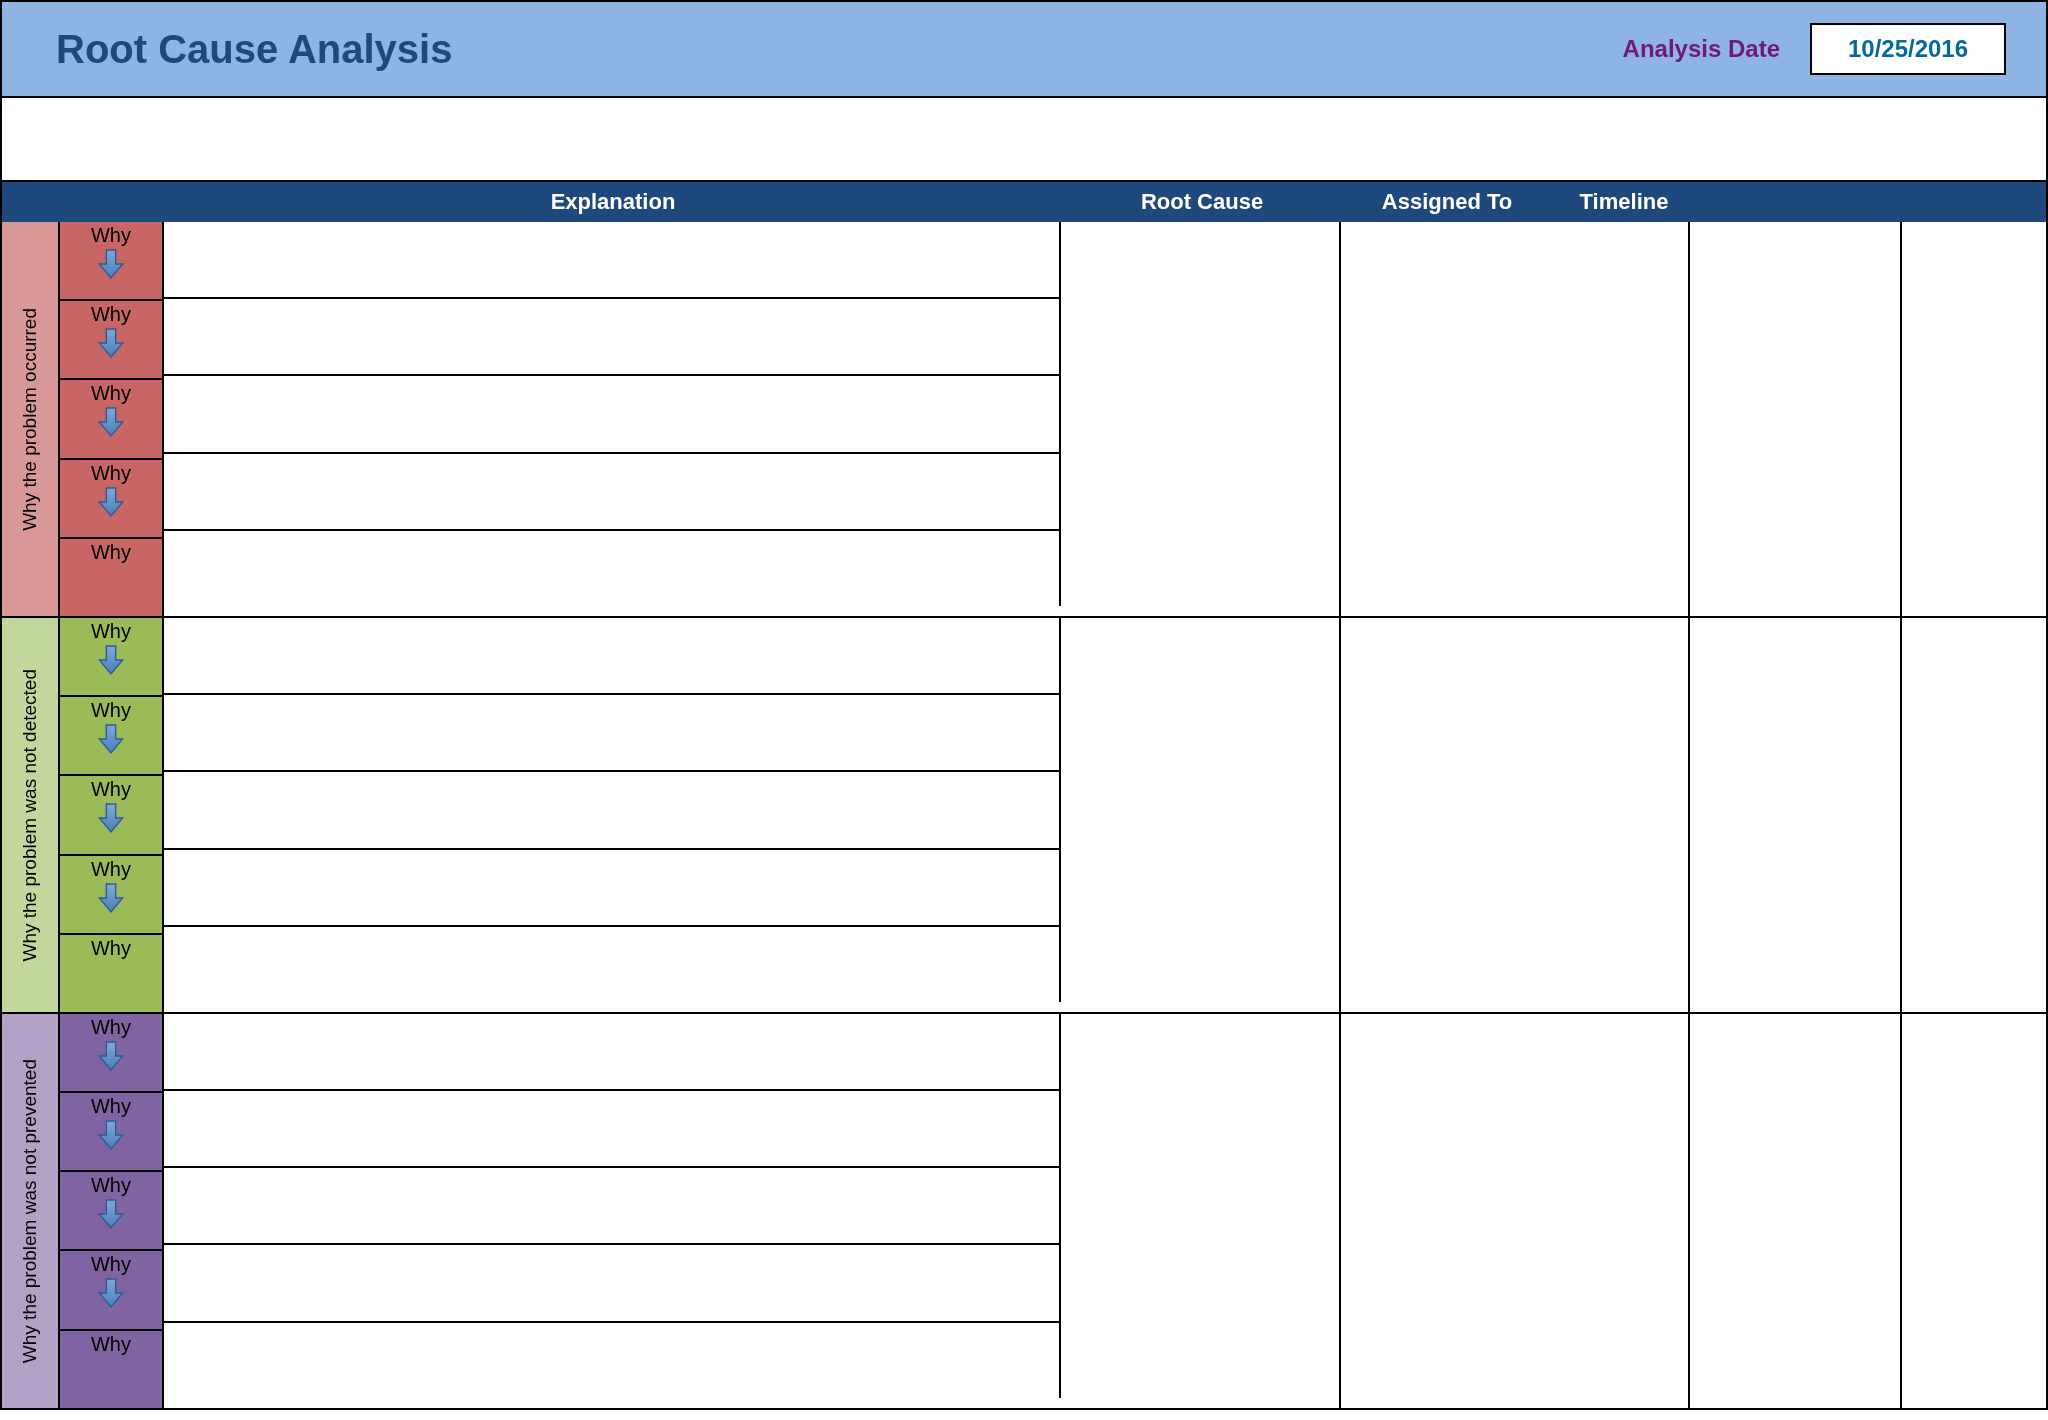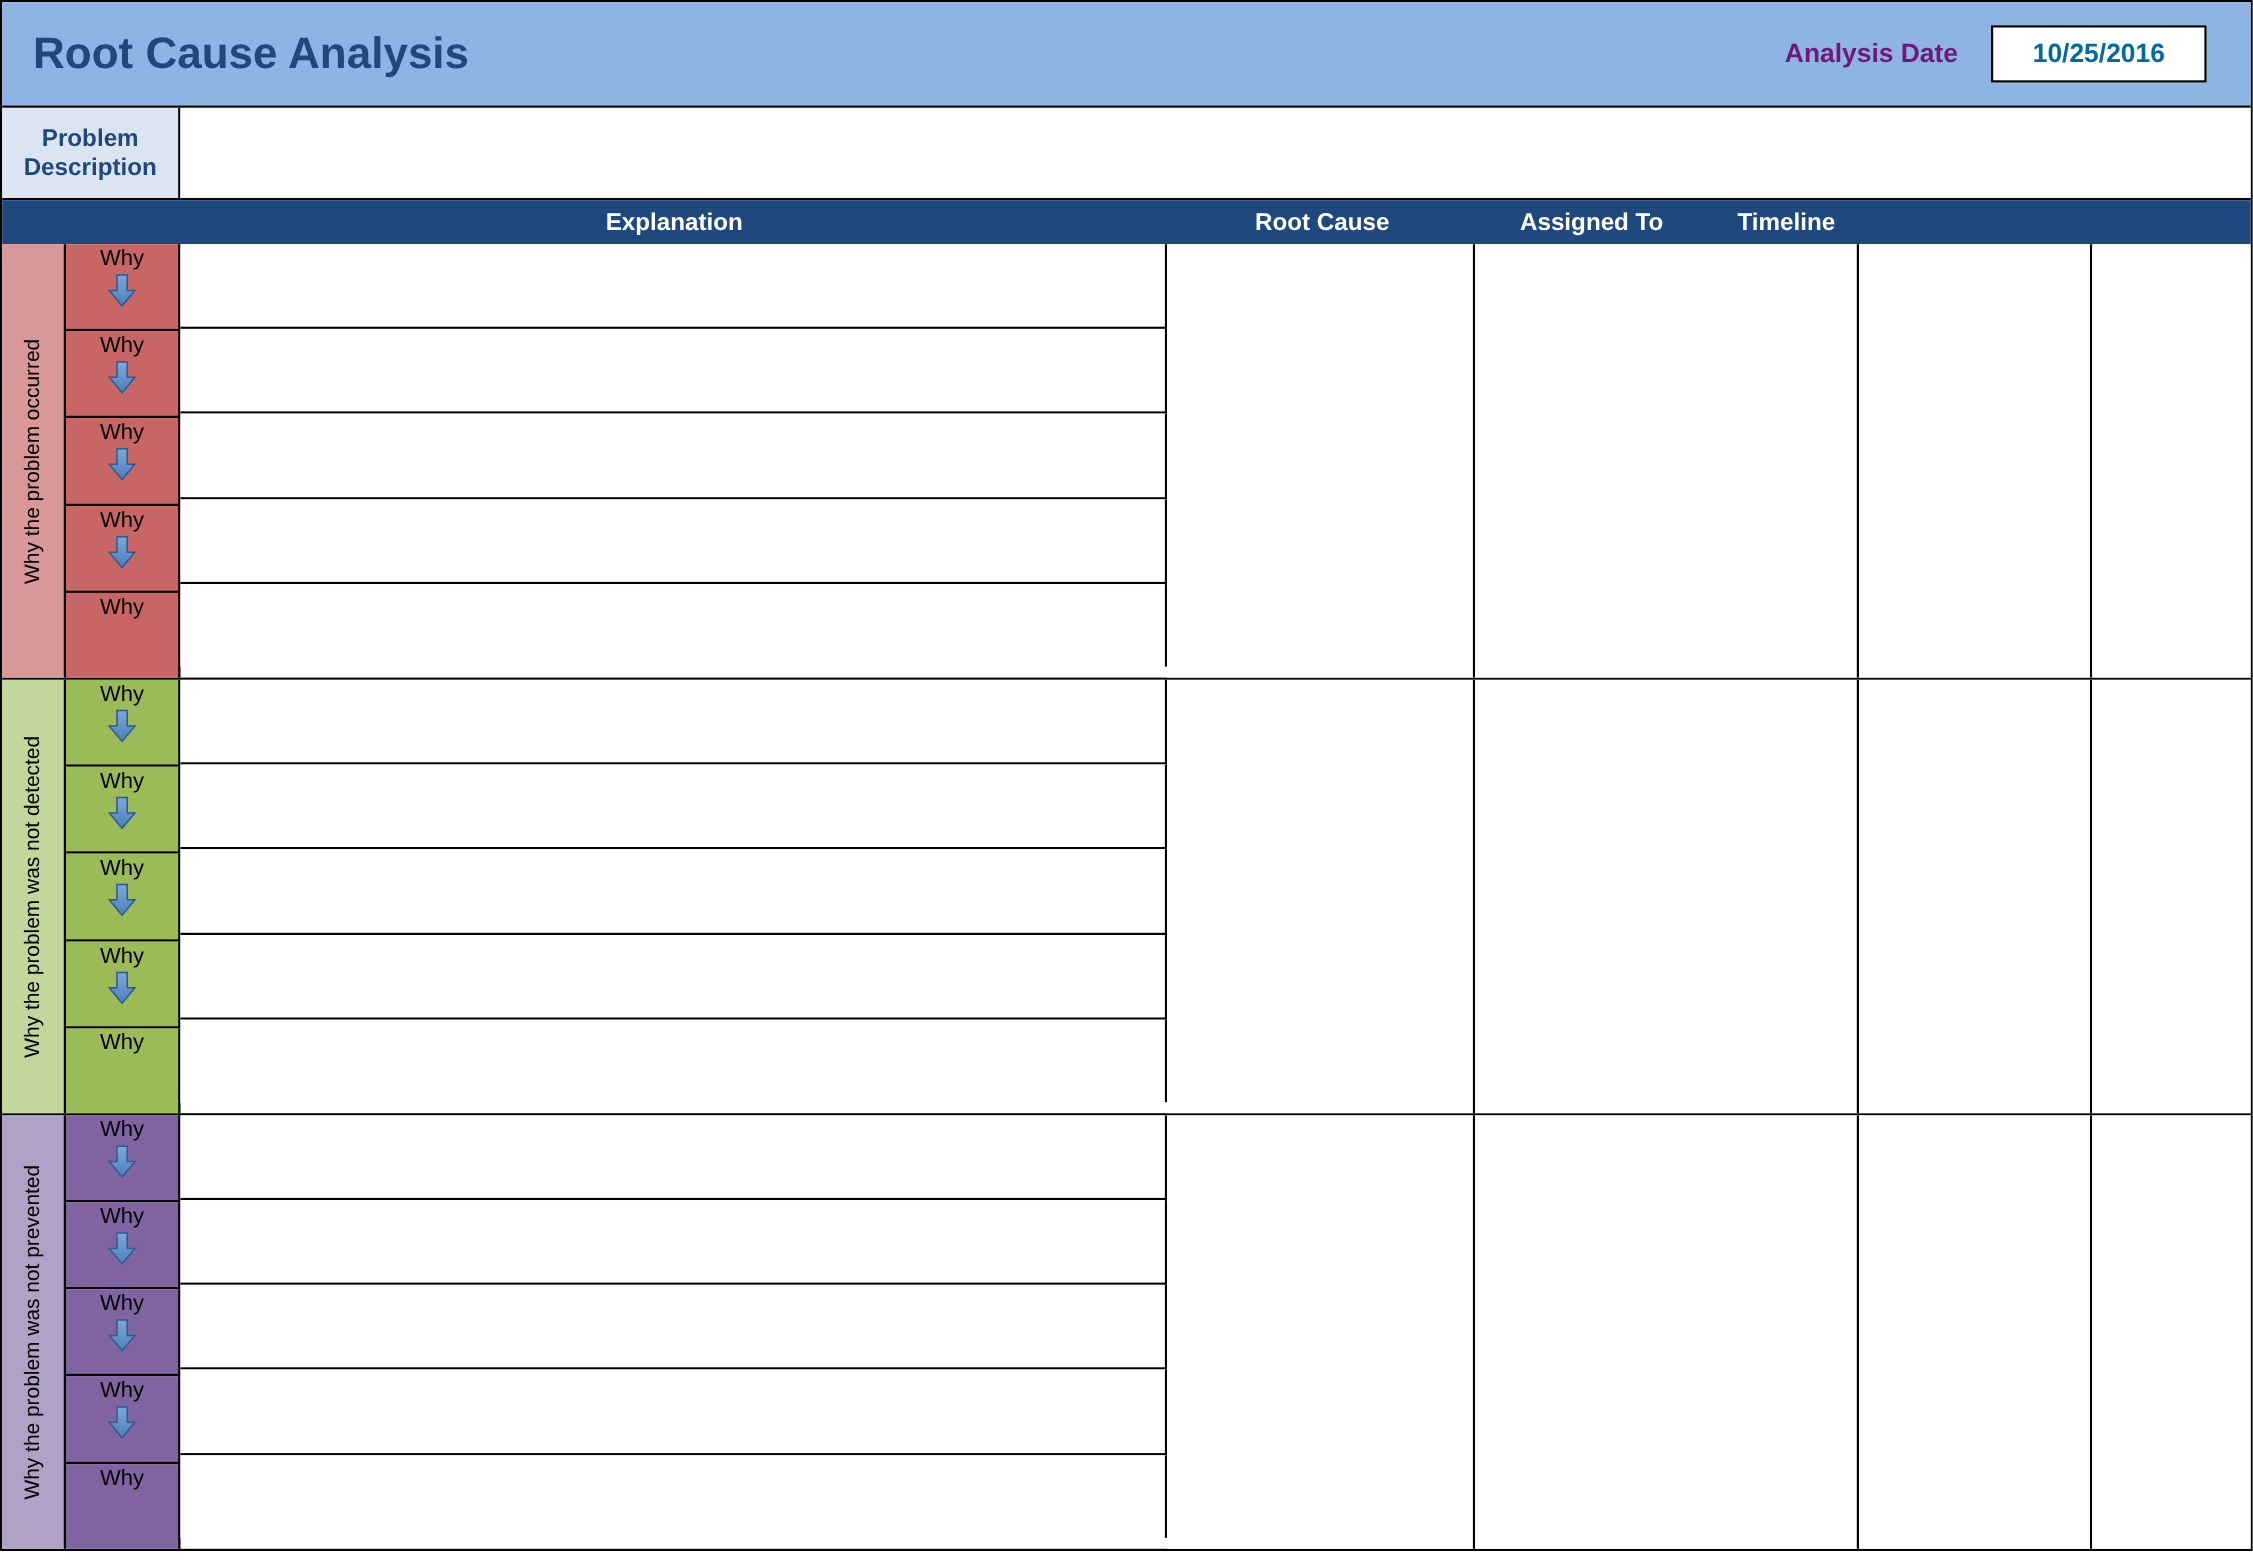--- a/index.html
+++ b/index.html
@@ -13,21 +13,21 @@
     border: 2px solid #000;
     background: #fff;
   }
   .titlebar {
     display: flex;
     align-items: center;
     justify-content: space-between;
     background: #8db4e3;
     height: 94px;
     border-bottom: 2px solid #000;
-    padding: 0 40px 0 28px;
+    padding: 0 40px 0 54px;
   }
   .titlebar .title {
     color: #1f497d;
     font-size: 40px;
     font-weight: bold;
   }
   .titlebar .date-wrap {
     display: flex;
     align-items: center;
   }
@@ -174,21 +174,20 @@
 
   <div class="titlebar">
     <div class="title">Root Cause Analysis</div>
     <div class="date-wrap">
       <div class="date-label">Analysis Date</div>
       <div class="date-box">10/25/2016</div>
     </div>
   </div>
 
   <div class="problem-row">
-    <div class="label">Problem Description</div>
     <div class="value"></div>
   </div>
 
   <div class="col-headers">
     <div class="ch-spacer"></div>
     <div class="ch-expl">Explanation</div>
     <div class="ch-root">Root Cause</div>
     <div class="ch-asg">Assigned To</div>
     <div class="ch-time">Timeline</div>
   </div>

